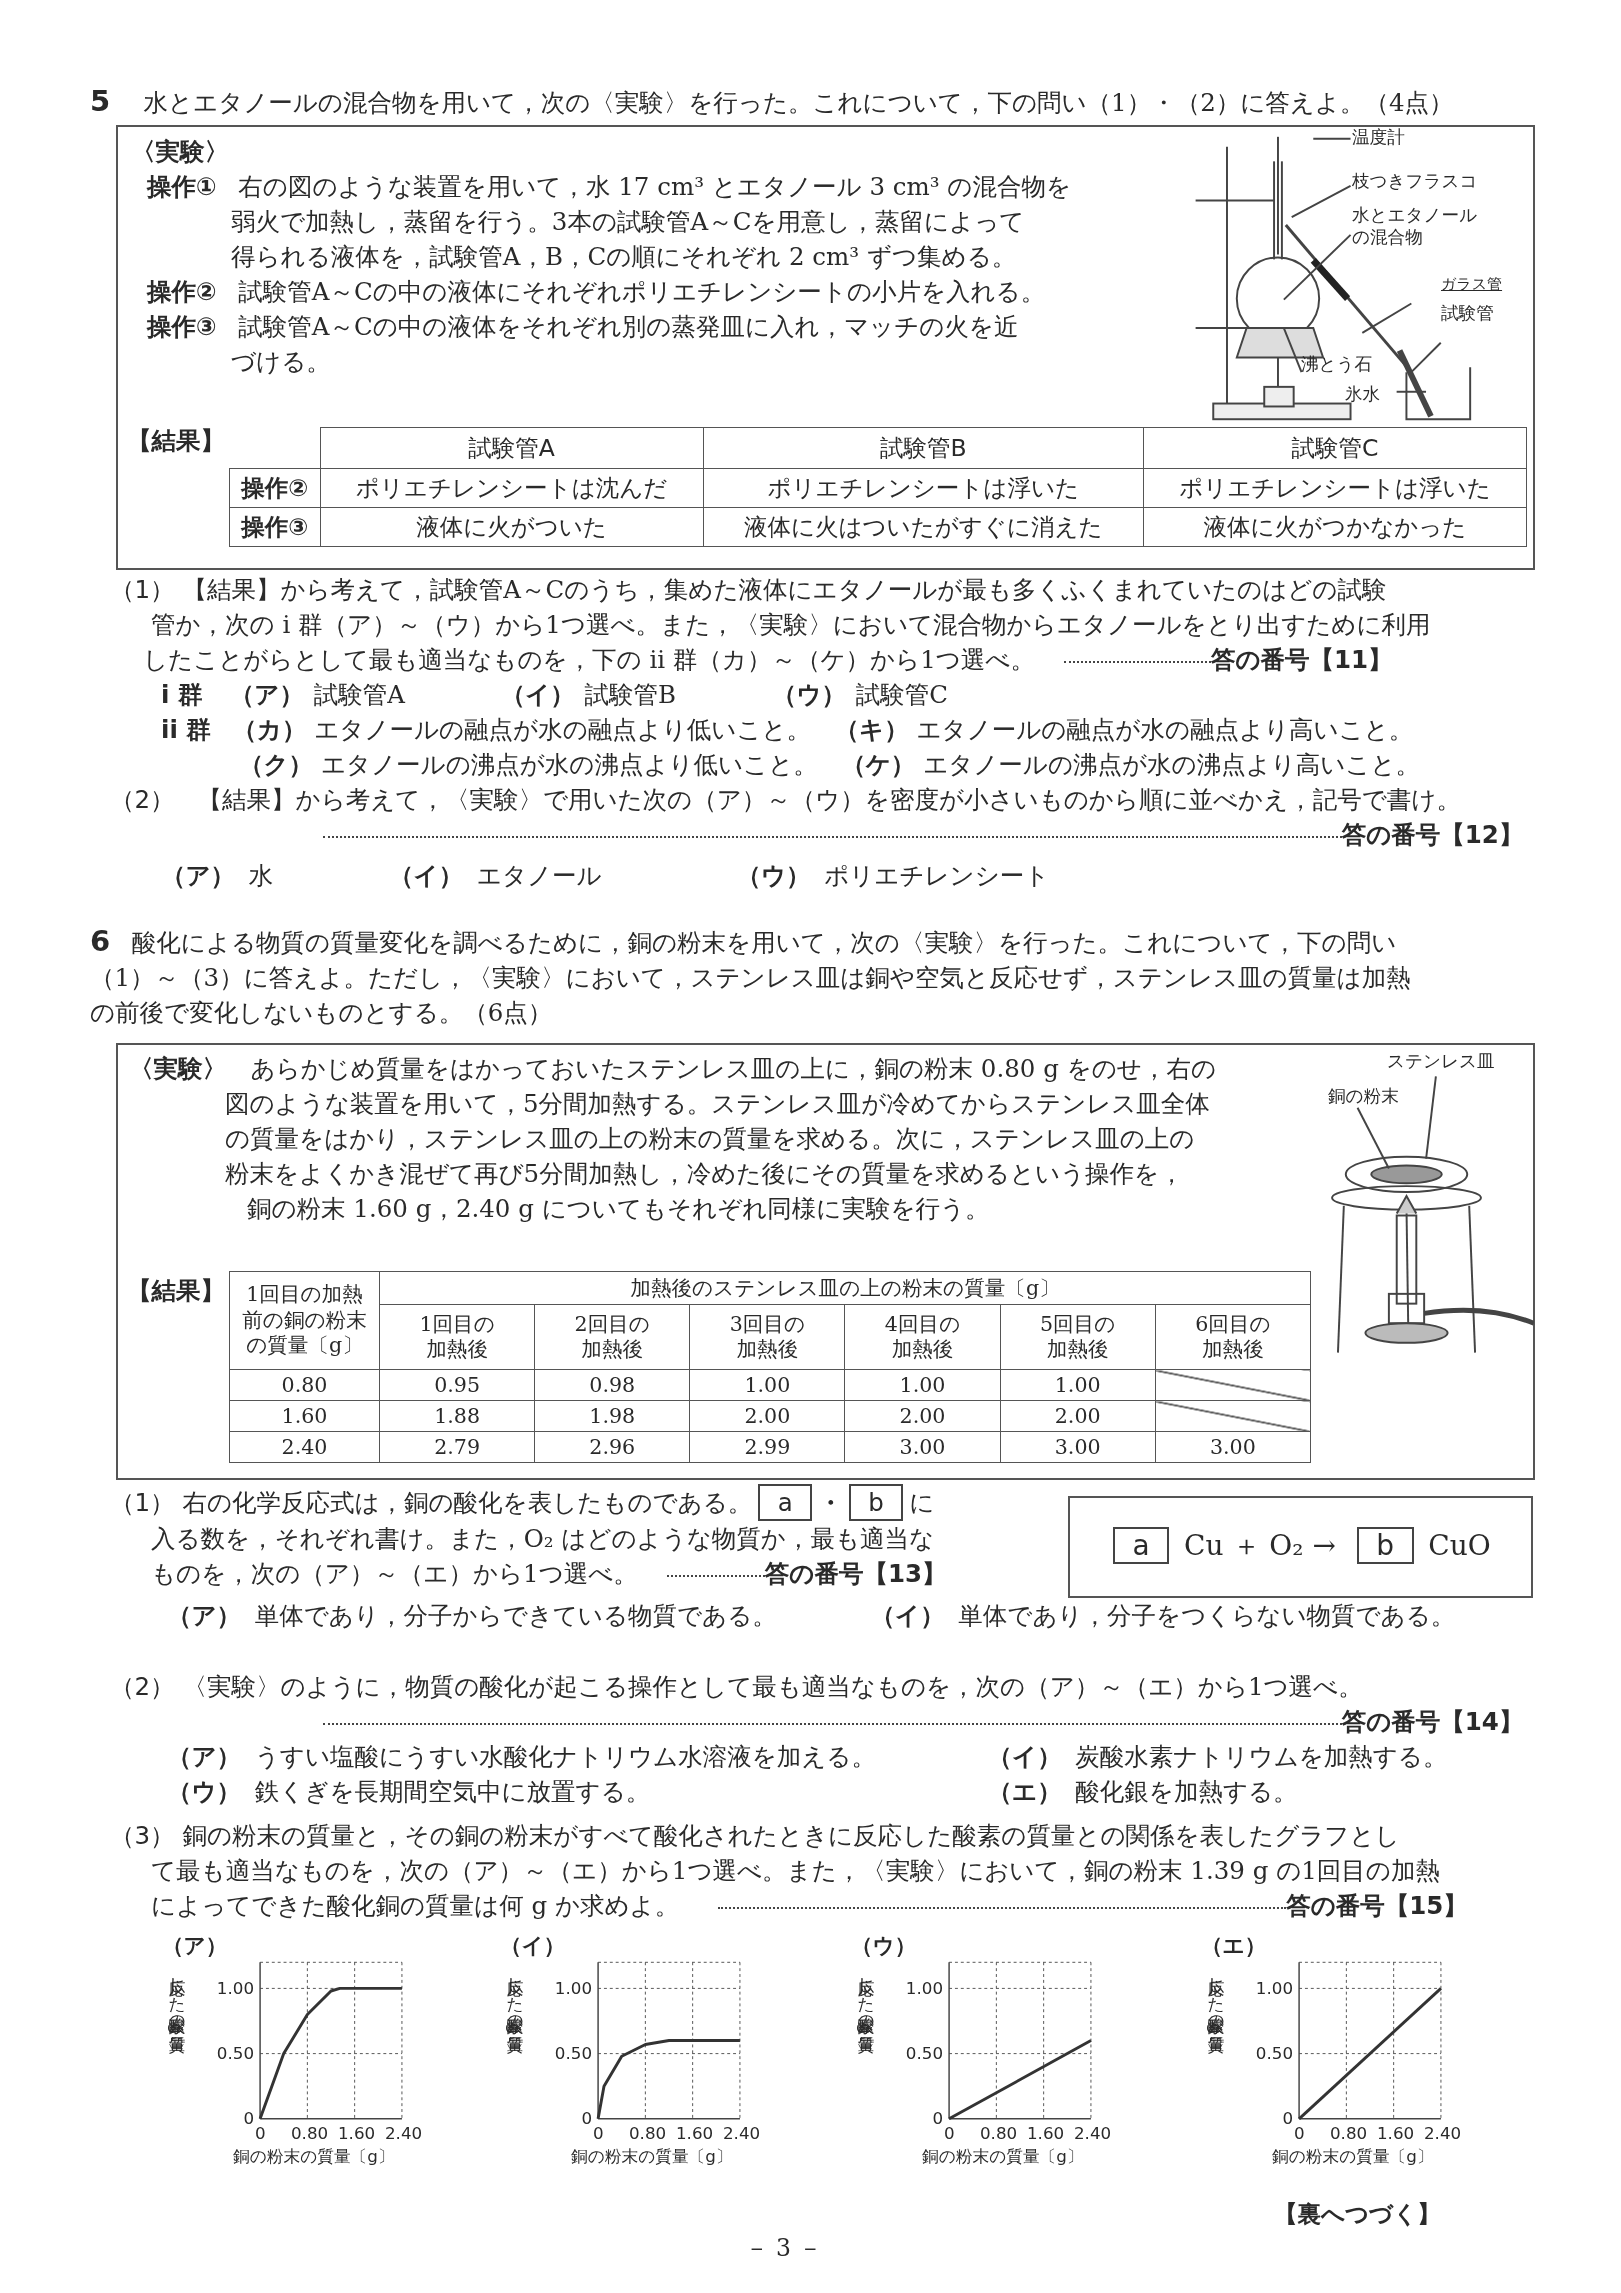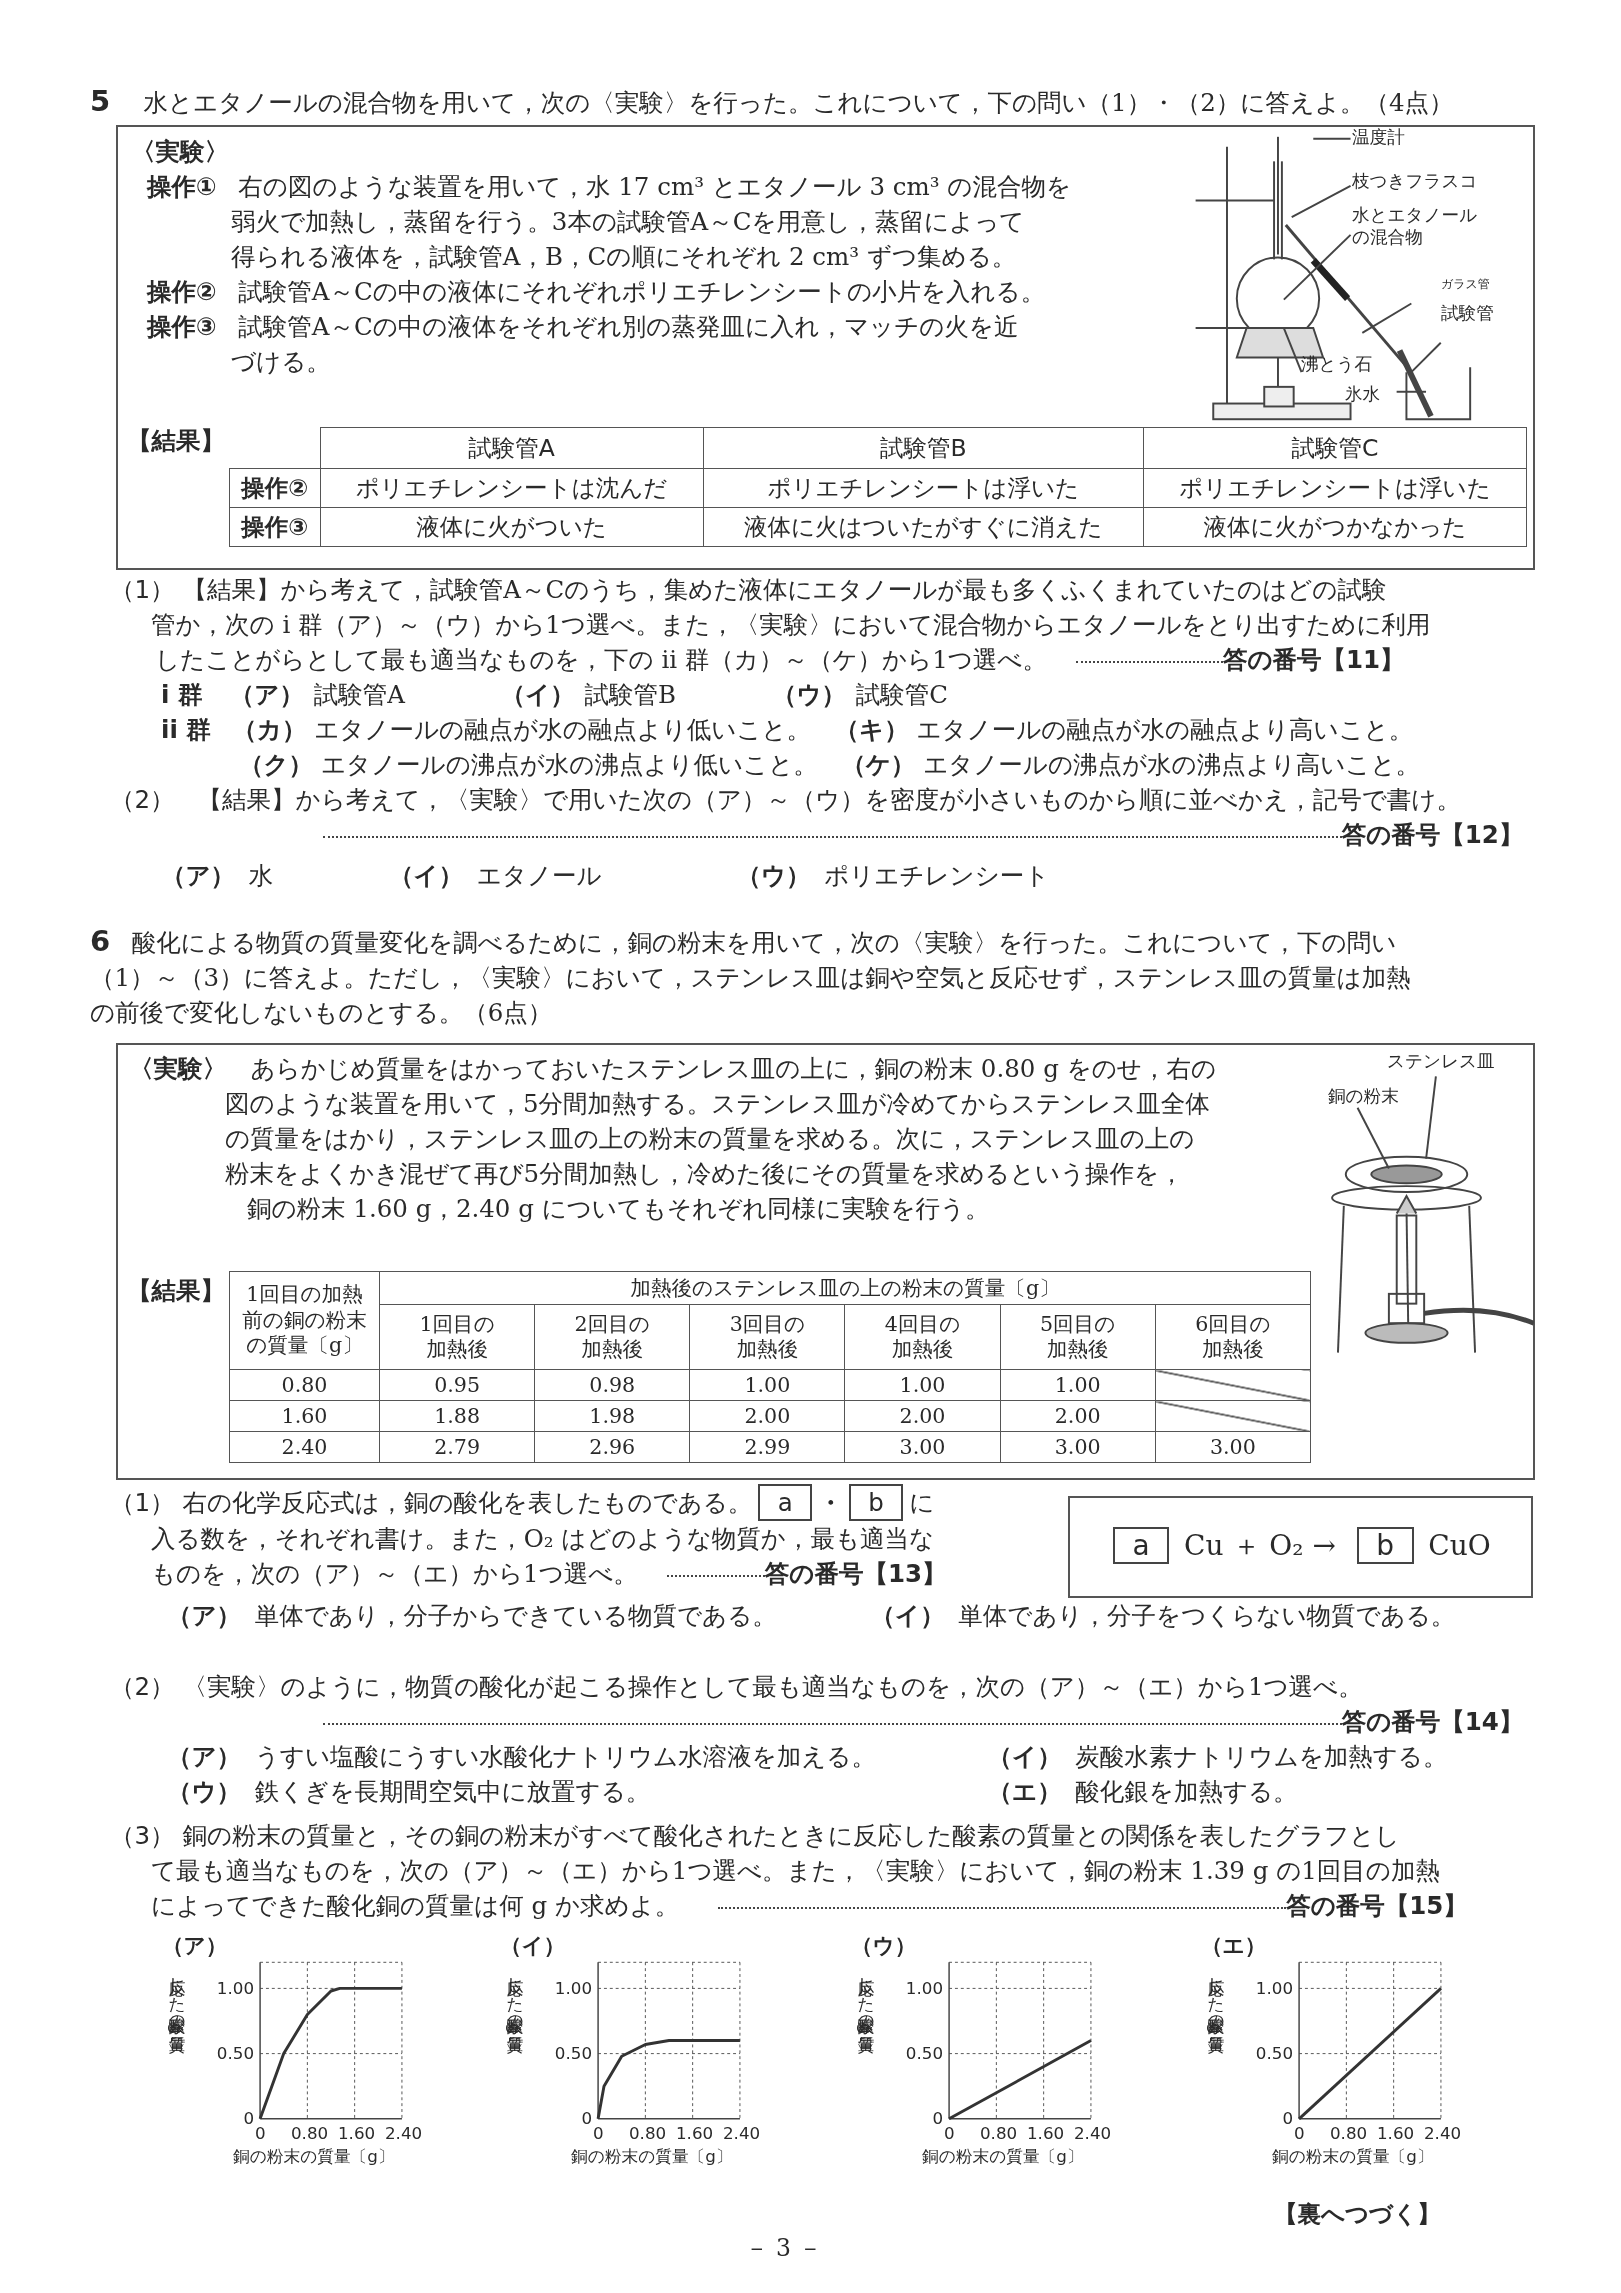--- a/index.html
+++ b/index.html
@@ -66,21 +66,21 @@
         <line x1="190" y1="210" x2="240" y2="180"></line>
         <line x1="240" y1="250" x2="270" y2="220"></line>
         <line x1="110" y1="205" x2="128" y2="250"></line>
         <line x1="255" y1="270" x2="225" y2="270"></line>
       </g>
     </svg>
     <div class="abs sans" style="left:176px;top:0;font-size:17.6px;line-height:21.6px;">温度計</div>
     <div class="abs sans" style="left:176px;top:44px;font-size:17.6px;line-height:21.6px;">枝つきフラスコ</div>
     <div class="abs sans" style="left:176px;top:78px;font-size:17.6px;line-height:21.6px;">水とエタノール</div>
     <div class="abs sans" style="left:176px;top:100px;font-size:17.6px;line-height:21.6px;">の混合物</div>
-    <div class="abs sans" style="left:265px;top:147px;font-size:12px;line-height:21.6px;">ガラス管</div>
+    <div class="abs sans" style="left:265px;top:147px;font-size:15px;line-height:21.6px;text-decoration:underline;">ガラス管</div>
     <div class="abs sans" style="left:265px;top:176px;font-size:17.6px;line-height:21.6px;">試験管</div>
     <div class="abs sans" style="left:125px;top:227px;font-size:17.6px;line-height:21.6px;">沸とう石</div>
     <div class="abs sans" style="left:169px;top:257px;font-size:17.6px;line-height:21.6px;">氷水</div>
   </div>
 
   <div class="abs line sans b" style="left:127px;top:423px;">【結果】</div>
 
   <table class="res" style="left:229px;top:427px;width:1298px;font-size:23.5px;">
     <tbody>
         <tr style="height:41px;">
@@ -100,21 +100,21 @@
       <td>液体に火がついた</td>
       <td>液体に火はついたがすぐに消えた</td>
       <td>液体に火がつかなかった</td>
     </tr>
   </tbody>
     </table>
 
   <div class="abs" style="left:110px;top:572px;width:1431px;">
     <div class="line"><span class="sans">（1）</span><span style="margin-left:7.8px;">【結果】から考えて，試験管A～Cのうち，集めた液体にエタノールが最も多くふくまれていたのはどの試験</span></div>
     <div class="line" style="margin-left:41px;">管か，次の i 群（ア）～（ウ）から1つ選べ。また，〈実験〉において混合物からエタノールをとり出すために利用</div>
-    <div class="line" style="margin-left:45px;"><span>したことがらとして最も適当なものを，下の ii 群（カ）～（ケ）から1つ選べ。</span><span class="dots" style="width:147px;margin-left:29px;"></span><span class="ans">答の番号【11】</span></div>
+    <div class="line" style="margin-left:33px;"><span>したことがらとして最も適当なものを，下の ii 群（カ）～（ケ）から1つ選べ。</span><span class="dots" style="width:147px;margin-left:29px;"></span><span class="ans">答の番号【11】</span></div>
     <div class="line" style="margin-left:51px;">
       <span class="sans b">i 群</span>
       <span class="sans b" style="margin-left:19.6px;">（ア）</span><span style="margin-left:9.8px;">試験管A</span>
       <span class="sans b" style="margin-left:88px;">（イ）</span><span style="margin-left:9.8px;">試験管B</span>
       <span class="sans b" style="margin-left:88px;">（ウ）</span><span style="margin-left:9.8px;">試験管C</span>
     </div>
     <div class="line" style="margin-left:51px;">
       <span class="sans b">ii 群</span>
       <span class="sans b" style="margin-left:13.7px;">（カ）</span><span style="margin-left:7.8px;">エタノールの融点が水の融点より低いこと。</span>
       <span class="sans b" style="margin-left:15.7px;">（キ）</span><span style="margin-left:7.8px;">エタノールの融点が水の融点より高いこと。</span>

